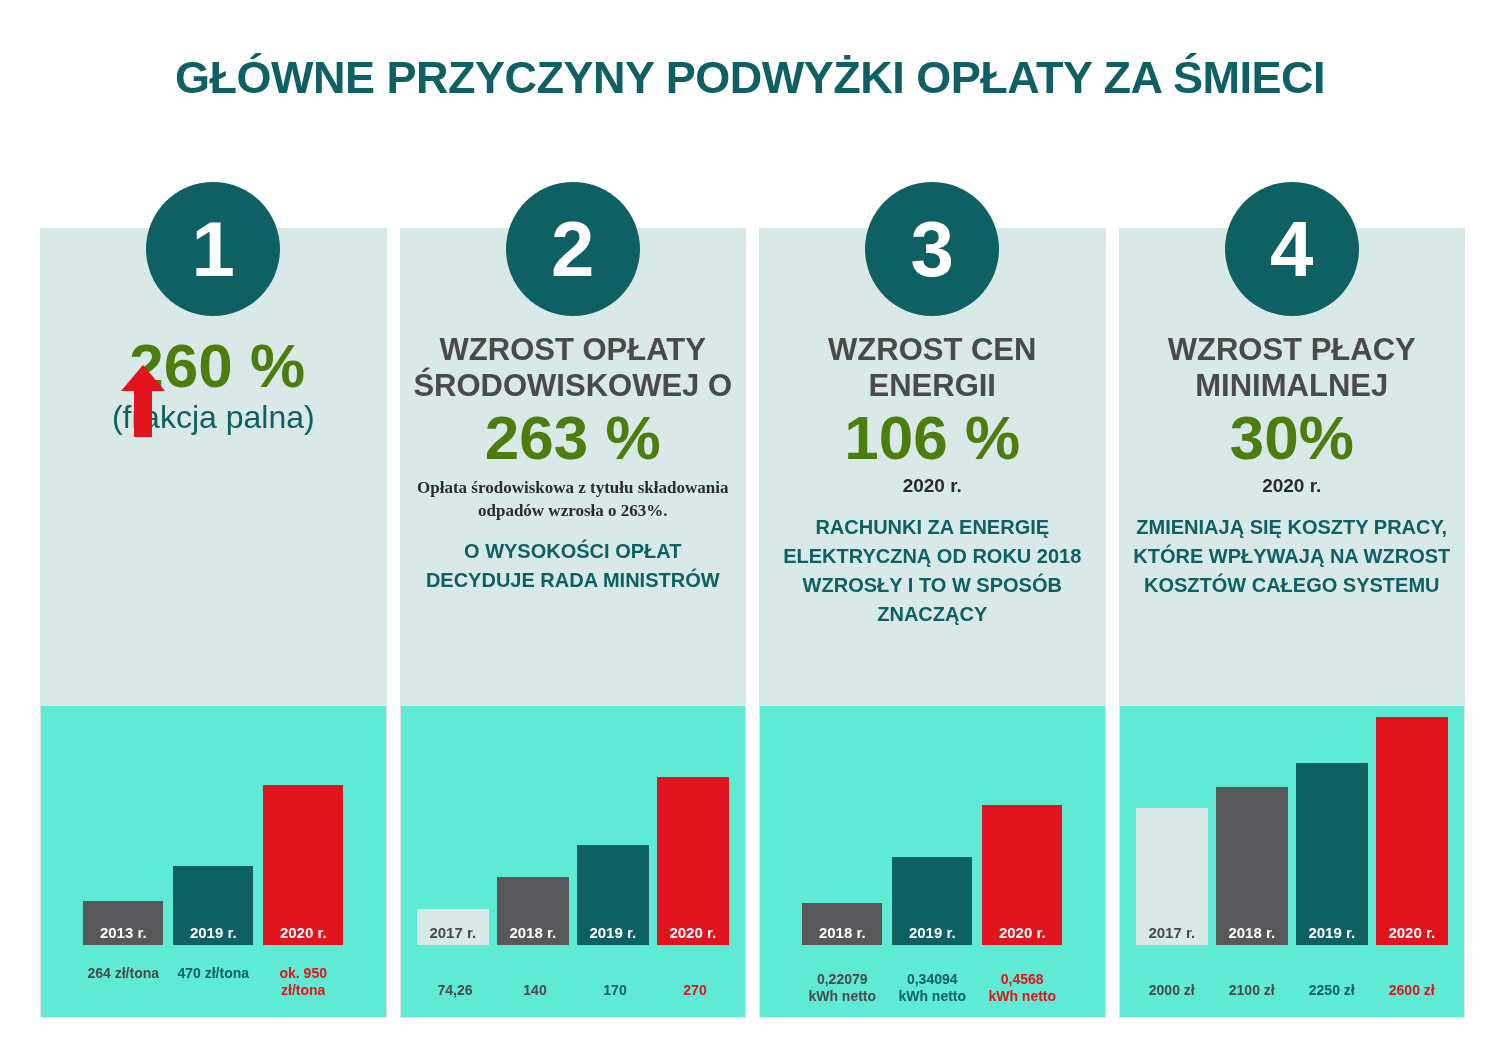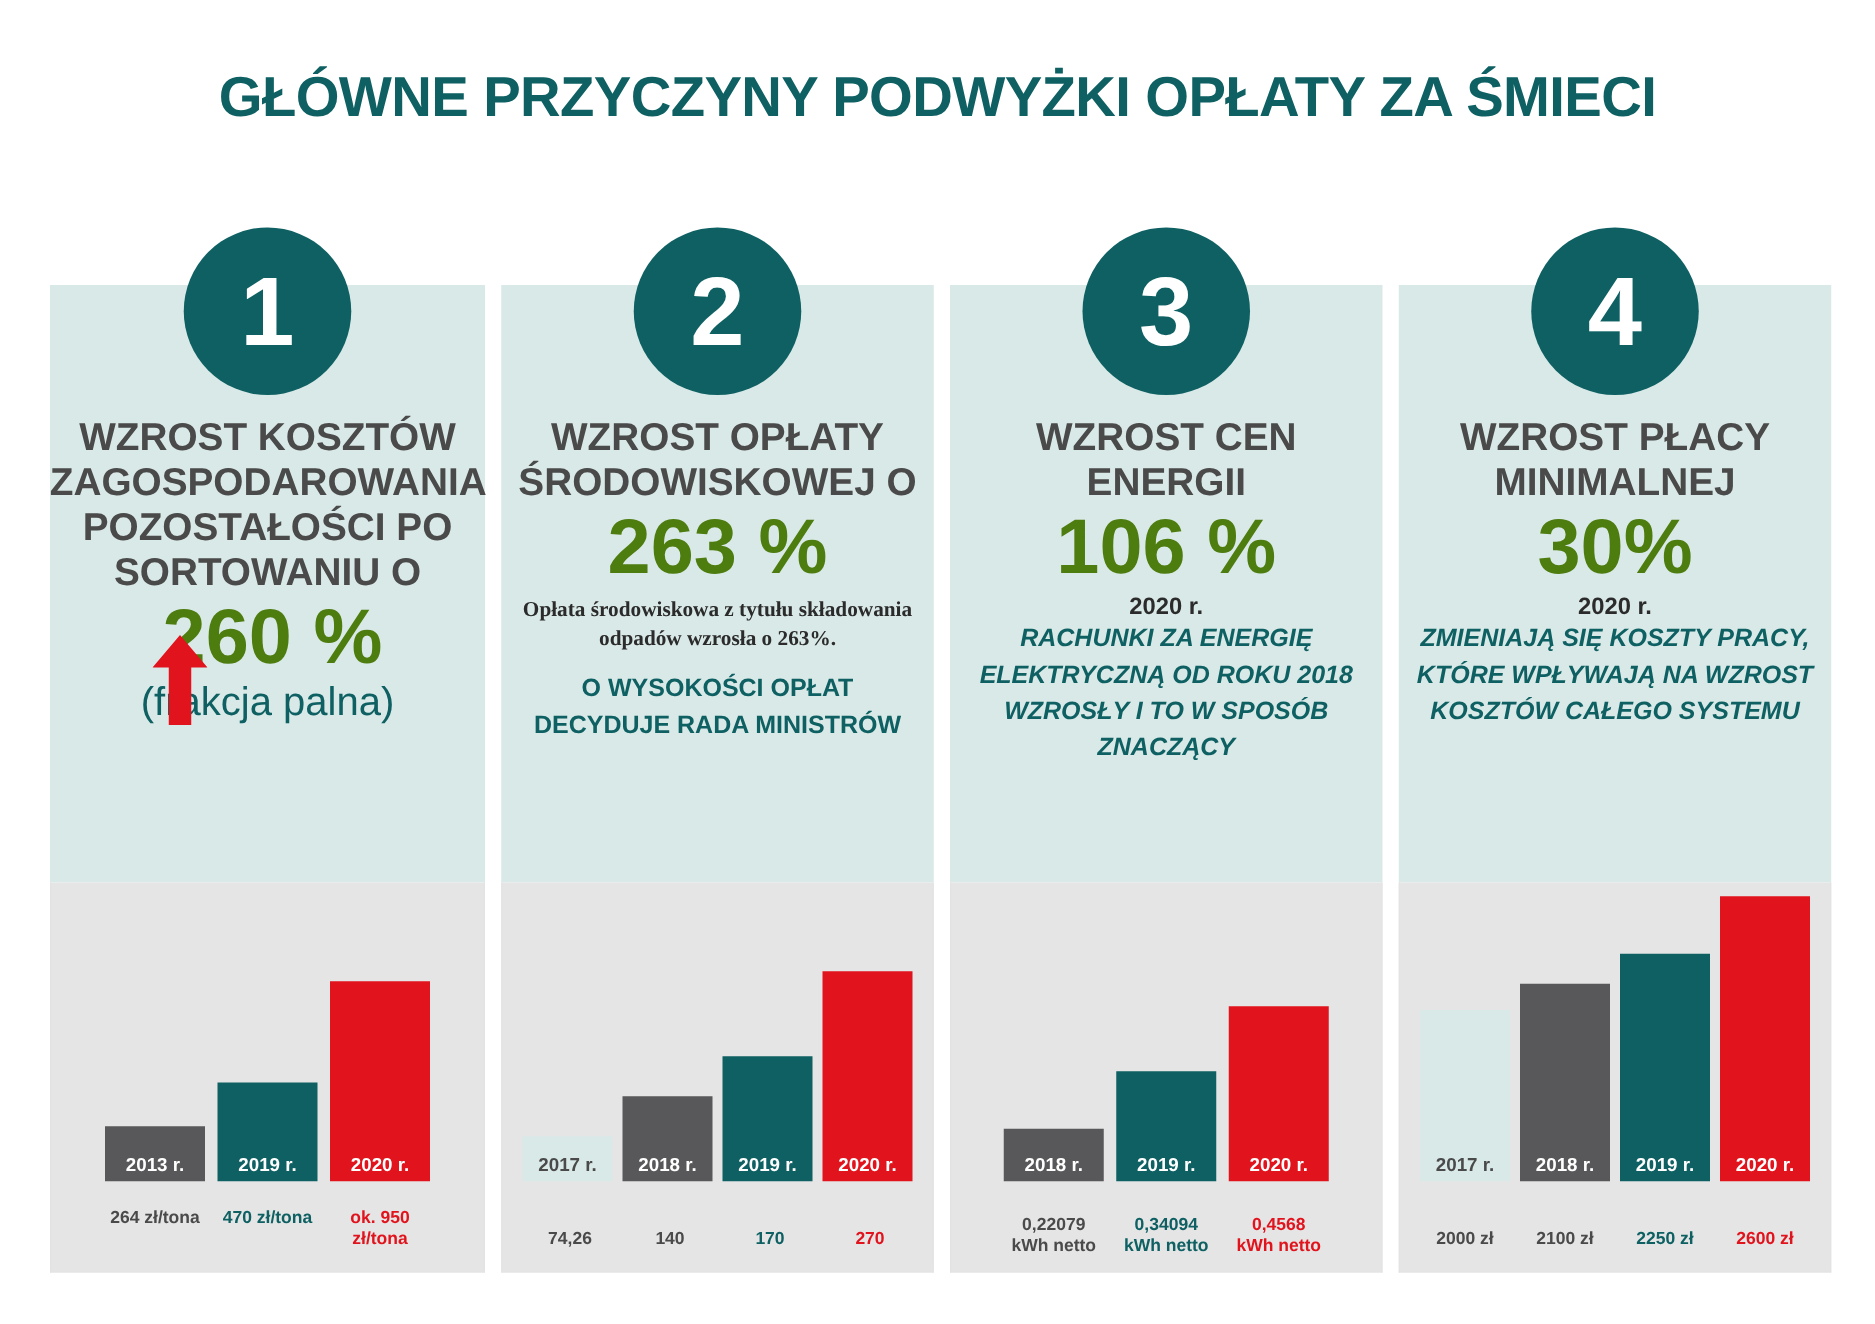--- a/index.html
+++ b/index.html
@@ -107,24 +107,24 @@
   .emph{
     text-align:center;
     font-size:20px;
     font-weight:bold;
     color:#0e6063;
     line-height:1.45;
     margin-top:14px;
     padding:0 12px;
     text-transform:uppercase;
   }
-  .emph.tight{margin-top:0;font-style:italic;}
+  .emph.tight{margin-top:16px;}
 
   .card-chart{
-    background:#e5e5e5;
+    background:#5eead4;
     flex:1 1 auto;
     border:1px solid #e3e3e3;
     border-top:none;
     position:relative;
     box-sizing:border-box;
   }
   .bars{
     position:absolute;
     left:0;right:0;bottom:72px;
     height:215px;
@@ -178,21 +178,20 @@
 
 <div class="page">
 
   <div class="main-title">GŁÓWNE PRZYCZYNY PODWYŻKI OPŁATY ZA ŚMIECI</div>
 
   <div class="cards">
 
     <div class="card">
       <div class="card-top">
         <div class="badge">1</div>
-        <div class="head">WZROST KOSZTÓW ZAGOSPODAROWANIA POZOSTAŁOŚCI PO SORTOWANIU O</div>
         <div class="row-arrow">
           <span class="arrow-up">
             <svg class="arrow-svg" width="44" height="72" viewBox="0 0 44 72" aria-hidden="true">
               <polygon points="22,0 44,26 31,26 31,72 13,72 13,26 0,26" fill="#e1141e"></polygon>
             </svg>
           </span>
           <span class="bigpct">260 %</span>
         </div>
         <div class="sub-note">(frakcja palna)</div>
       </div>

